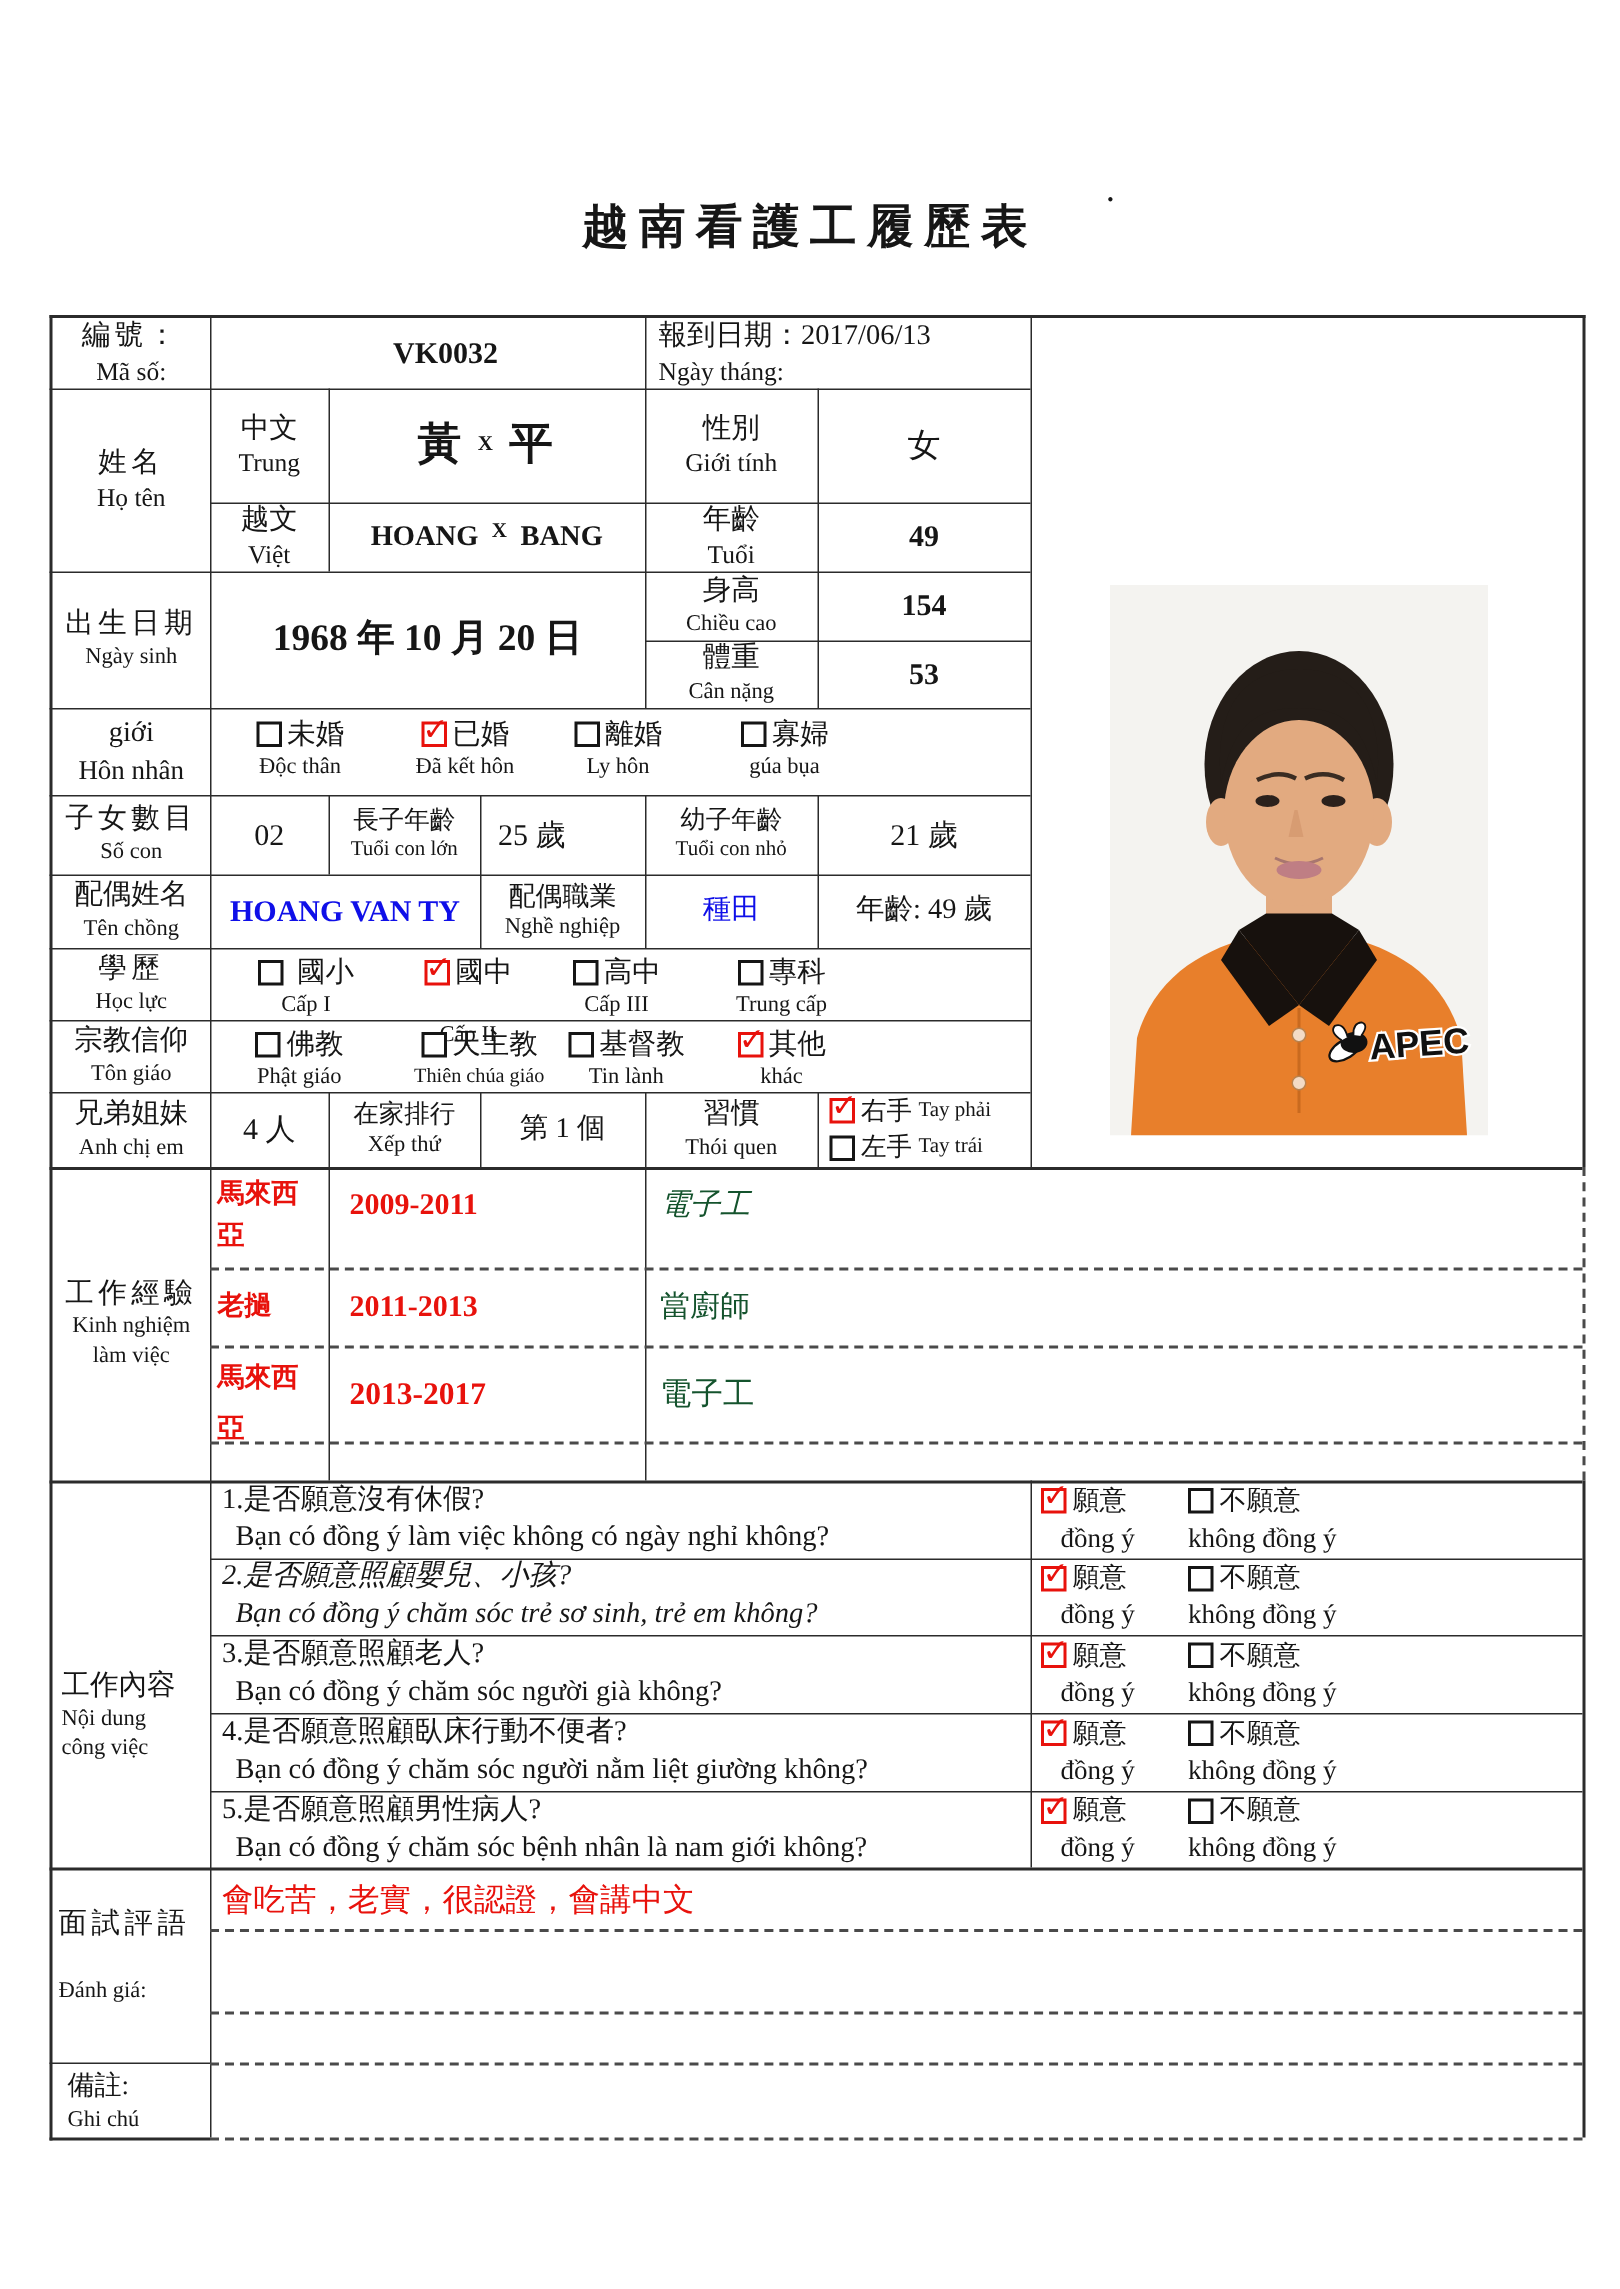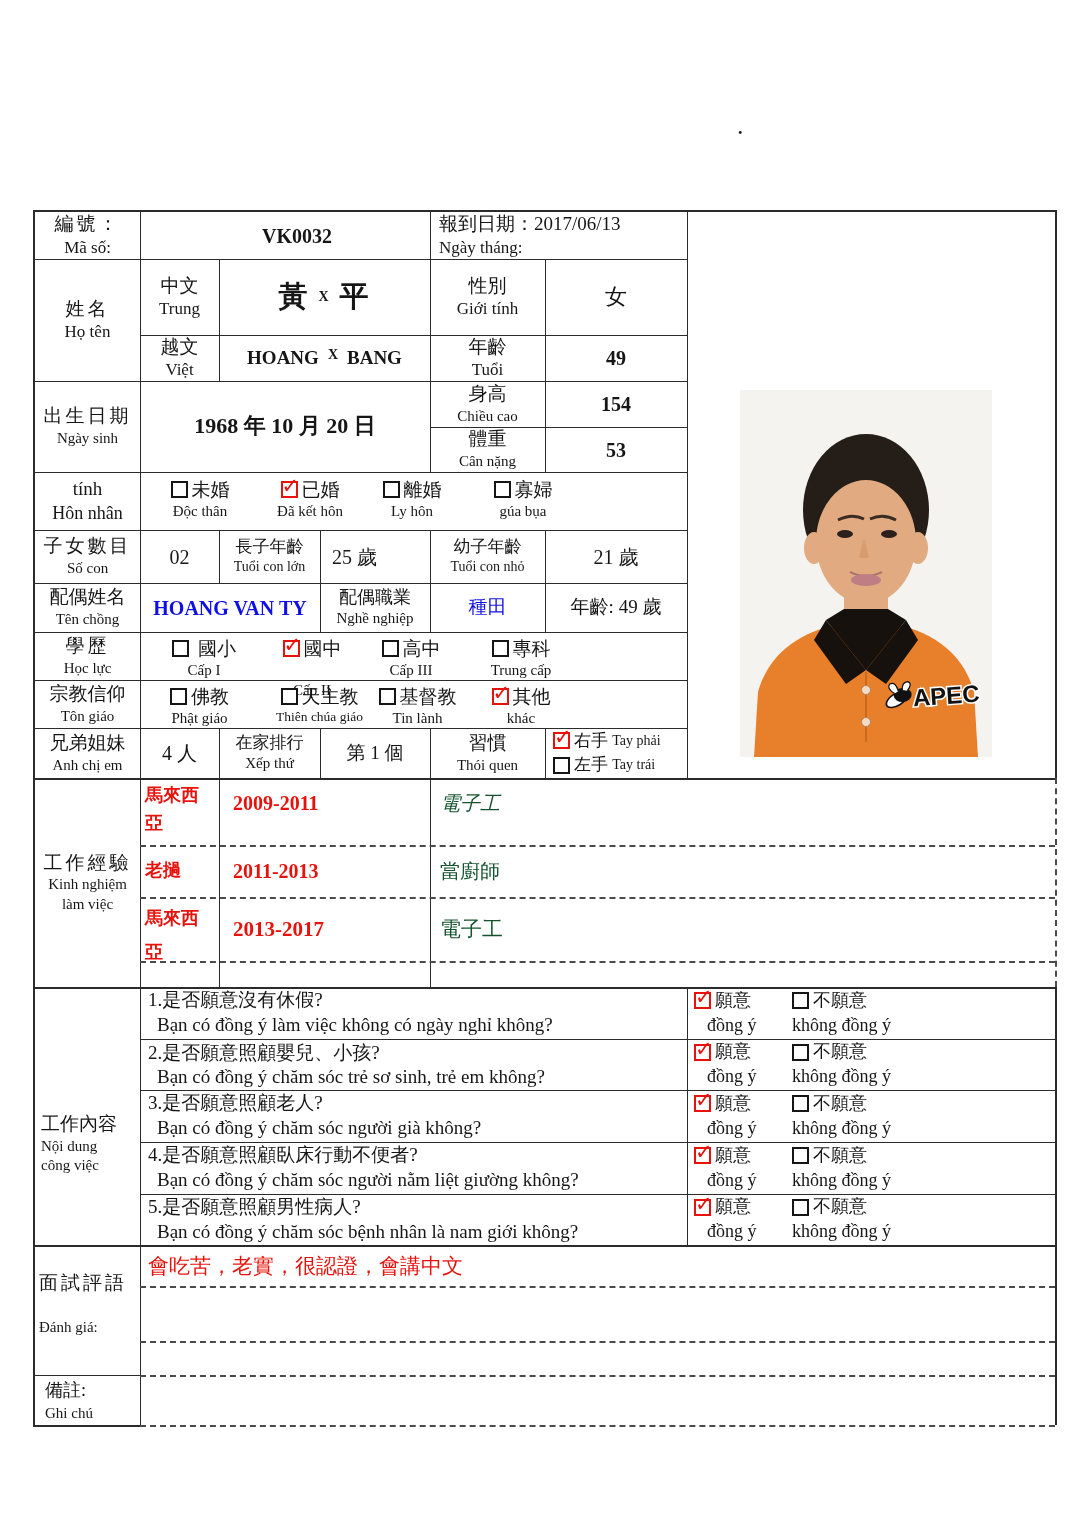--- a/index.html
+++ b/index.html
@@ -45,20 +45,21 @@
   .ans-line{display:flex;align-items:center;}
   .ans-block{width:98px;display:inline-flex;align-items:center;font-size:18px;}
   .ans-vi{font-size:18px;display:inline-block;}
   .photo-frame{position:absolute;left:707px;top:180px;width:252px;height:367px;}
 </style>
 </head>
 <body>
 
 <div id="page">
 
+  <div id="doc-title">越南看護工履歷表</div>
   <div id="corner-mark">.</div>
 
   <div id="form-table">
 
     <div class="hl" style="left:0;top:0;width:1024px;"></div>
     <div class="vl" style="left:0;top:0;height:1217px;"></div>
     <div class="vl" style="left:1022px;top:0;height:568px;"></div>
     <div class="vl dash" style="left:1022px;top:568px;height:209px;"></div>
     <div class="vl" style="left:1022px;top:777px;height:438px;"></div>
     <div class="hl" style="left:0;top:1215px;width:107px;"></div>
@@ -147,39 +148,39 @@
     </div>
     <div class="cell" style="left:512px;top:125px;width:142px;height:46px;">
       <span class="val">49</span>
     </div>
 
     <div class="cell" style="left:2px;top:171px;width:105px;height:91px;">
       <span class="zh sp">出生日期</span>
       <span class="vi sm">Ngày sinh</span>
     </div>
     <div class="cell" style="left:107px;top:171px;width:290px;height:91px;">
-      <span class="val" style="font-size:22px;">1968 年 10 月 20 日</span>
+      <span class="val" style="font-size:25px;">1968 年 10 月 20 日</span>
     </div>
     <div class="cell" style="left:397px;top:171px;width:115px;height:46px;">
       <span class="zh">身高</span>
       <span class="vi sm">Chiều cao</span>
     </div>
     <div class="cell" style="left:512px;top:171px;width:142px;height:46px;">
       <span class="val">154</span>
     </div>
     <div class="cell" style="left:397px;top:217px;width:115px;height:45px;">
       <span class="zh">體重</span>
       <span class="vi sm">Cân nặng</span>
     </div>
     <div class="cell" style="left:512px;top:217px;width:142px;height:45px;">
       <span class="val">53</span>
     </div>
 
     <div class="cell" style="left:2px;top:262px;width:105px;height:58px;">
-      <span class="zh">tính</span>
+      <span class="zh">giới</span>
       <span class="vi" style="font-size:18px;">Hôn nhân</span>
     </div>
     <div class="opt" style="left:112px;top:268px;width:110px;">
       <span class="opt-line">
           <span class="cb"></span>
           <span>未婚</span>
         </span>
       <span class="vi sm">Độc thân</span>
     </div>
     <div class="opt" style="left:222px;top:268px;width:110px;">
@@ -419,21 +420,21 @@
             <span class="cb"></span>
             <span>不願意</span>
           </span>
         </span>
       <span class="ans-line">
           <span class="ans-vi" style="width:98px;padding-left:13px;box-sizing:border-box;">đồng ý</span>
           <span class="ans-vi">không đồng ý</span>
         </span>
     </div>
 
-    <div class="cell left" style="left:107px;top:829px;width:547px;height:51px;padding-left:8px;justify-content:flex-end;">
+    <div class="cell left" style="left:107px;top:829px;width:547px;height:51px;padding-left:8px;justify-content:flex-start;font-style:italic;">
       <span class="q-zh">2.是否願意照顧嬰兒、小孩?</span>
       <span class="q-vi">Bạn có đồng ý chăm sóc trẻ sơ sinh, trẻ em không?</span>
     </div>
     <div class="cell left" style="left:654px;top:829px;width:368px;height:51px;padding-left:7px;justify-content:space-evenly;">
       <span class="ans-line">
           <span class="ans-block">
             <span class="cb on"></span>
             <span>願意</span>
           </span>
           <span class="ans-block">

